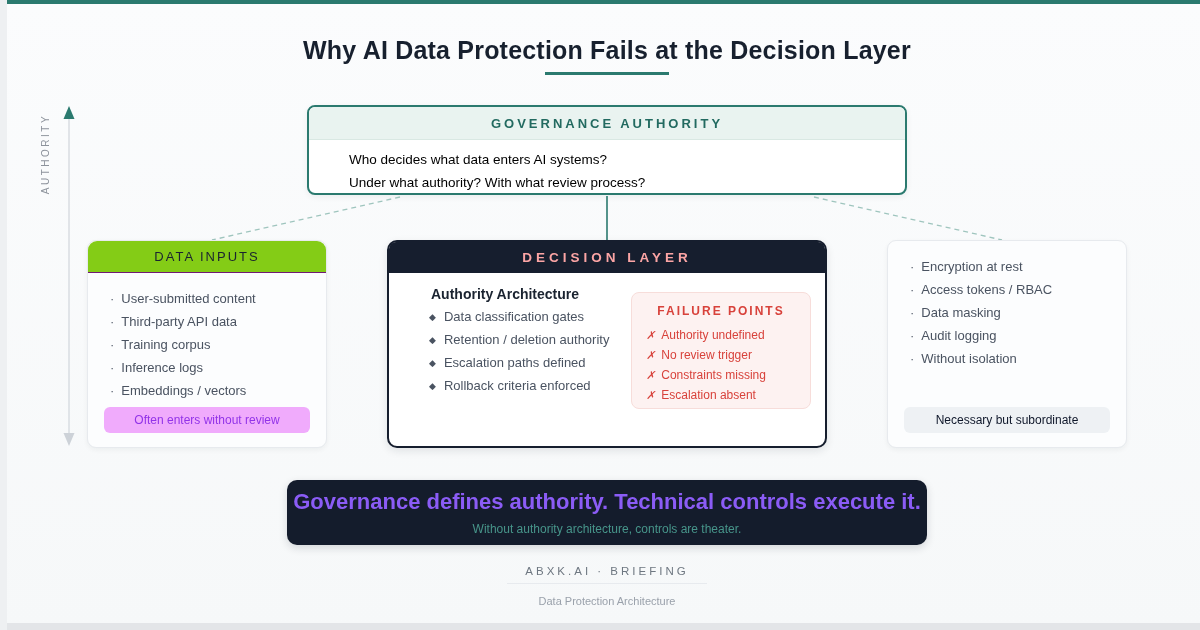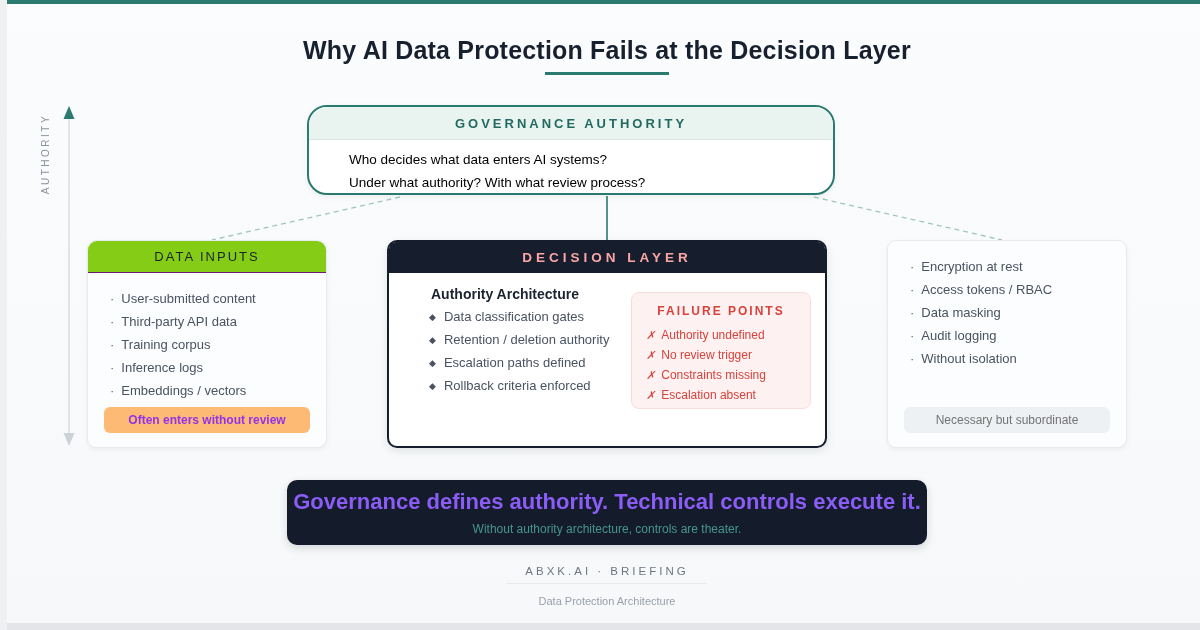--- a/index.html
+++ b/index.html
@@ -30,22 +30,22 @@
   
   .axis-svg { position:absolute; left:0; top:0; }
   .axis-label {
     position:absolute; left:38px; top:154px;
     transform: translate(-50%,-50%) rotate(-90deg);
     font-size:10px; letter-spacing:2.5px; color:#8d939c; white-space:nowrap;
   }
 
   
   .gov-box {
-    position:absolute; left:300px; top:105px; width:528px; height:90px;
-    background:#ffffff; border:2px solid #2b7a6f; border-radius:20px;
+    position:absolute; left:300px; top:105px; width:600px; height:90px;
+    background:#ffffff; border:2px solid #2b7a6f; border-radius:8px;
     box-shadow: 0 2px 6px rgba(20,30,40,0.06);
     overflow:hidden;
   }
   .gov-header {
     height:33px; background:#e9f3f0; border-bottom:1px solid #d9e8e3;
     display:flex; align-items:center; justify-content:center;
     font-size:13px; font-weight:bold; letter-spacing:3px; color:#226a60;
   }
   .gov-body {
     padding: 8px 0 0 40px; font-size:13.5px; color:#000000; line-height:23px;
@@ -71,22 +71,22 @@
   .card-list { list-style:none; padding:14px 0 0 22px; }
   .card-list li {
     font-size:13px; color:#4a5361; line-height:23px; display:flex; align-items:baseline;
   }
   .bullet { margin-right:7px; color:#5a6270; }
   .card-badge {
     position:absolute; left:16px; right:16px; bottom:14px; height:26px;
     border-radius:6px; display:flex; align-items:center; justify-content:center;
     font-size:12px;
   }
-  .badge-purple { background:#fdba74; color:#9233e8; font-weight:bold; }
-  .badge-grey { background:#eef1f4; color:#737373; }
+  .badge-purple { background:#f0abfc; color:#9233e8; font-weight:normal; }
+  .badge-grey { background:#eef1f4; color:#0f172a; }
 
   
   .decision-box {
     position:absolute; left:380px; top:240px; width:440px; height:208px;
     background:#ffffff; border:2px solid #161e2e; border-radius:10px;
     box-shadow: 0 3px 8px rgba(20,30,40,0.10);
   }
   .decision-header {
     height:31px; background:#161e2e; border-radius:7px 7px 0 0;
     display:flex; align-items:center; justify-content:center;

